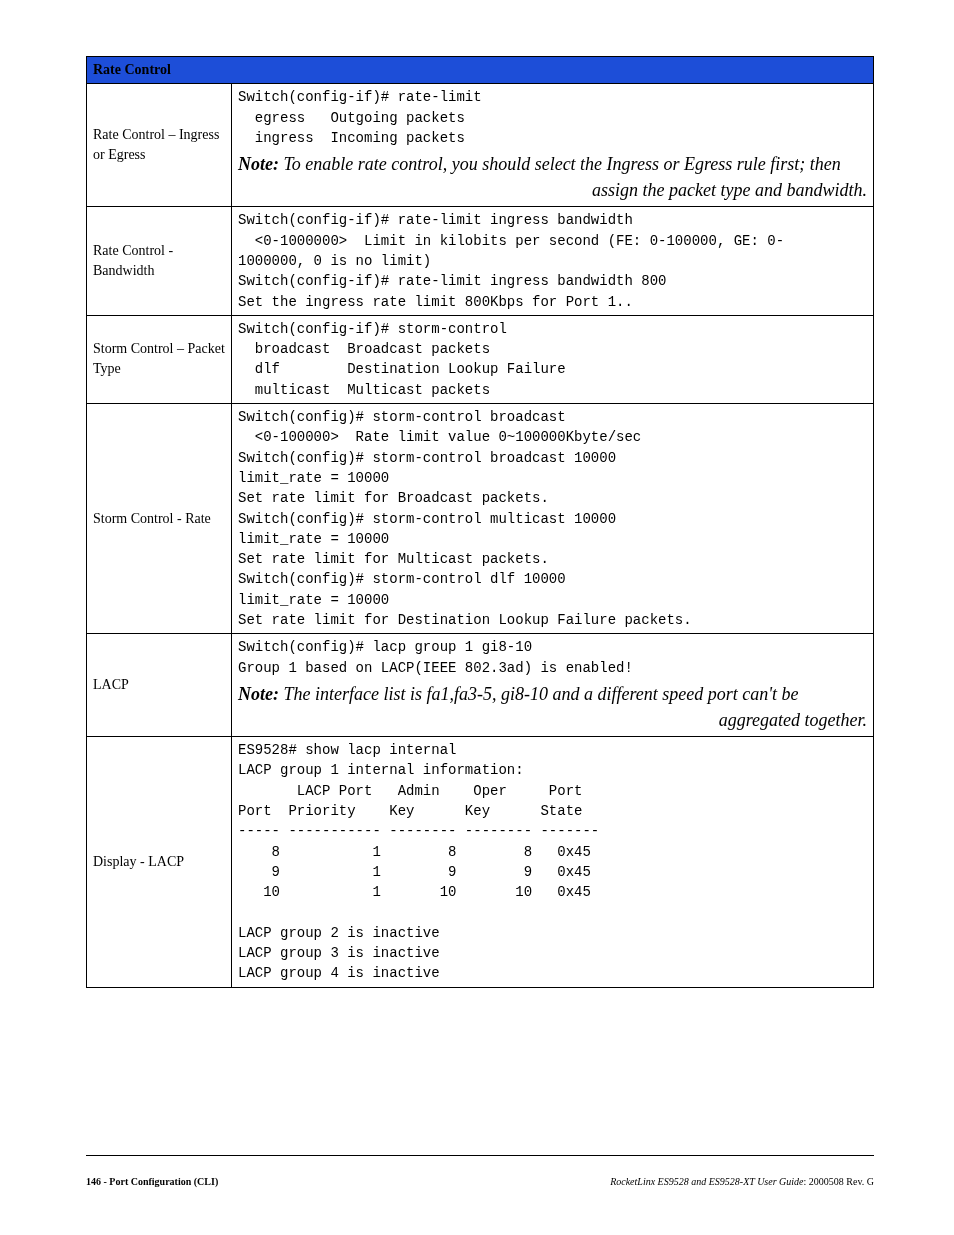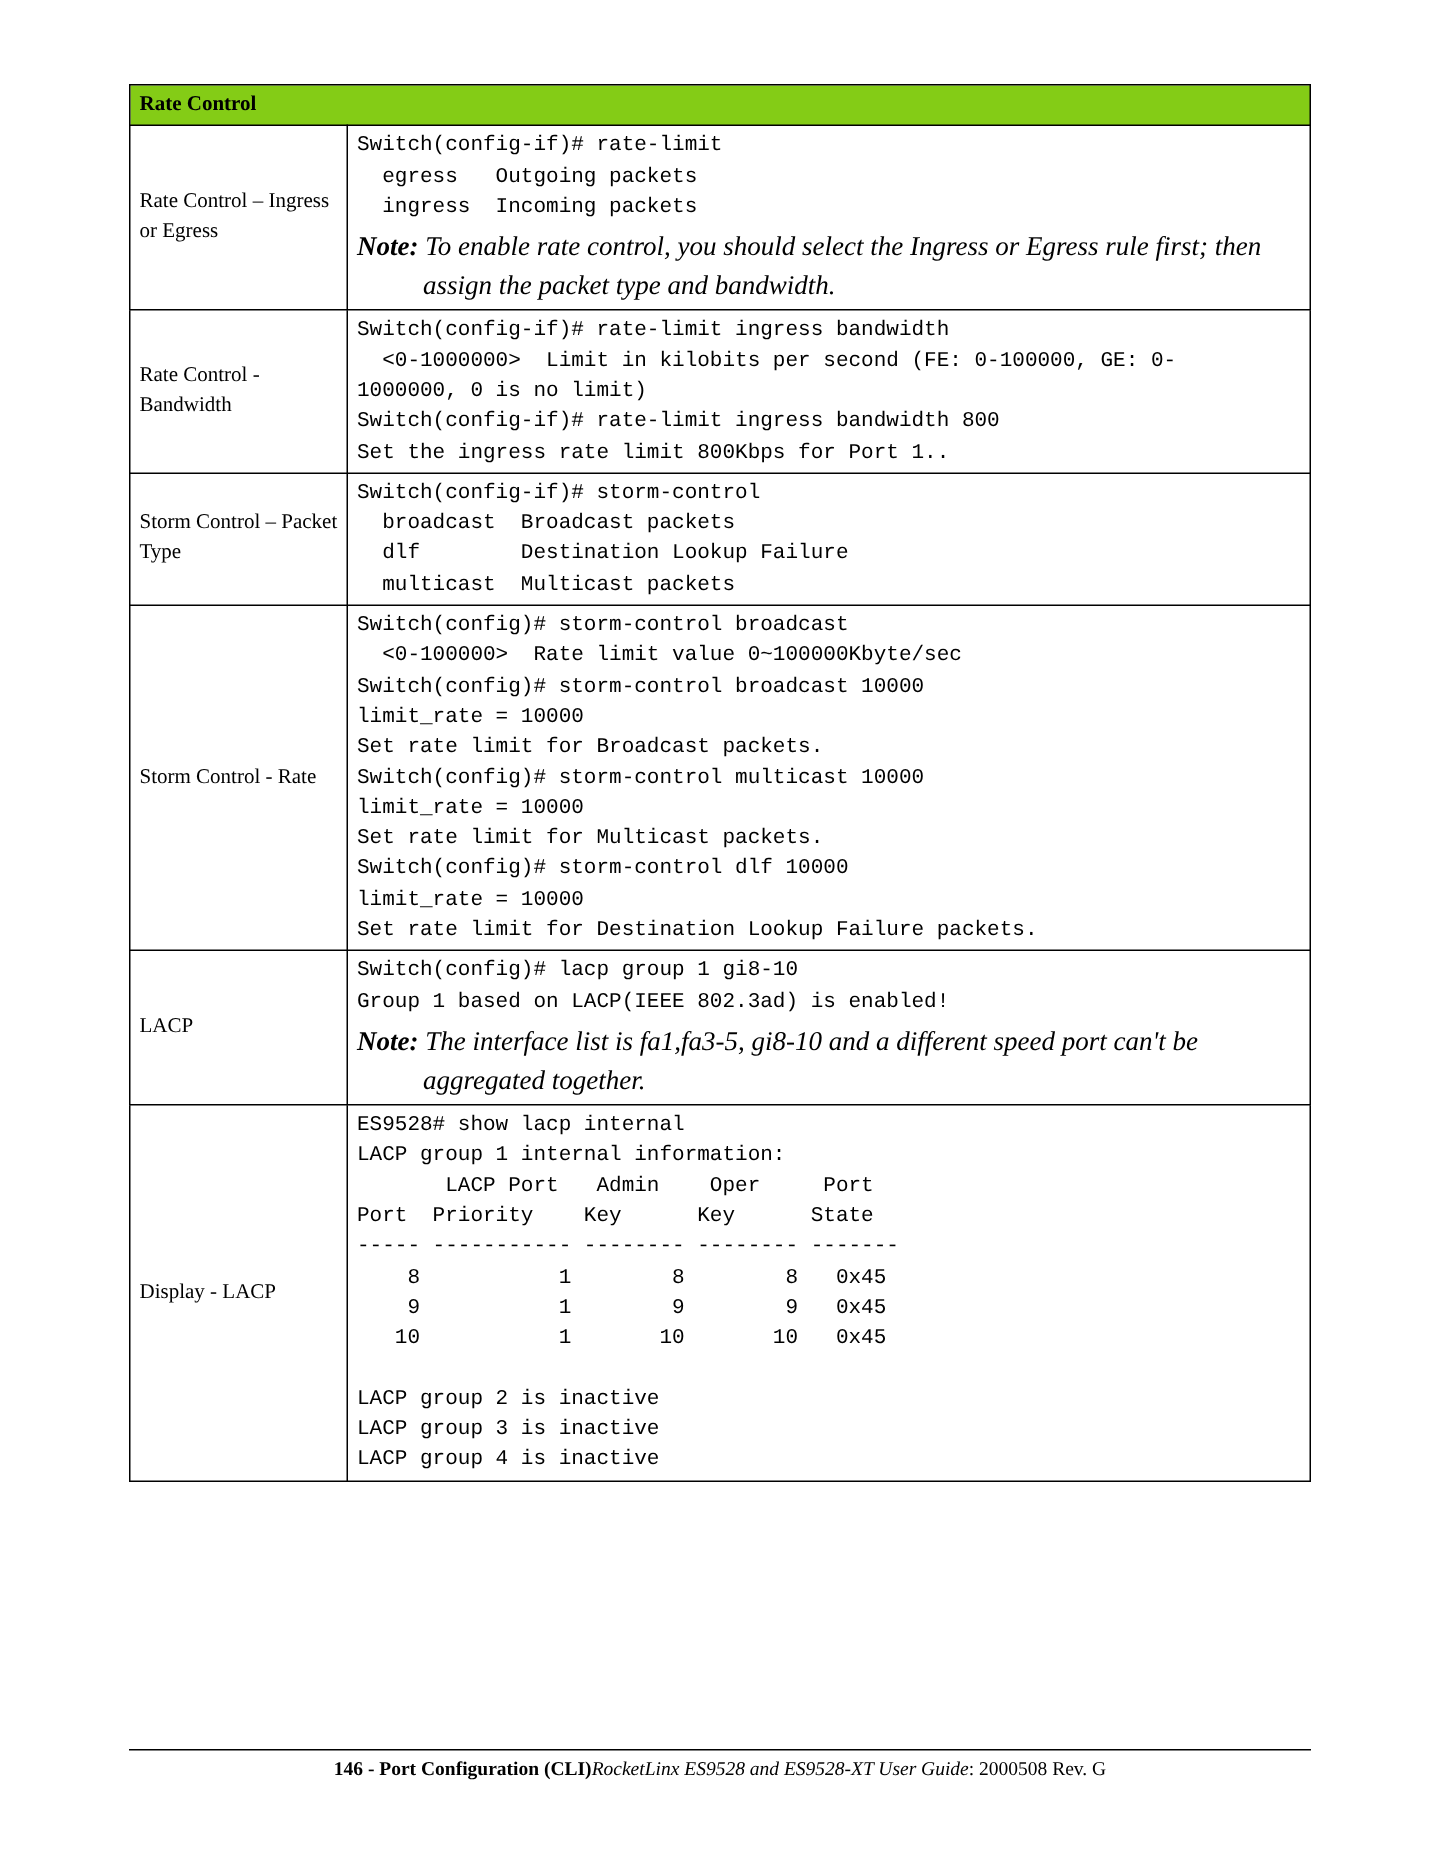--- a/index.html
+++ b/index.html
@@ -32,21 +32,21 @@
   table.cli td, table.cli th {
     border: 1px solid #000;
     padding: 3px 6px 3px 6px;
     vertical-align: top;
     font-size: 14px;
     line-height: 1.45;
   }
   col.c1 { width: 145px; }
   col.c2 { }
   .section-row td {
-    background: #84cc16;
+    background: #1d4ed8;
     font-weight: bold;
     font-family: "Times New Roman", Times, serif;
     font-size: 15px;
   }
   .mono {
     font-family: "Courier New", Courier, monospace;
     font-size: 14px;
     white-space: pre;
   }
   .label-cell {
@@ -56,31 +56,31 @@
     margin-top: 11px;
   }
   .note {
     font-family: "Times New Roman", Times, serif;
     font-size: 18px;
     font-style: italic;
     margin-top: 3px;
     padding-left: 0;
   }
   .note b { font-style: italic; font-weight: bold; }
-  .note-indent { padding-left: 44px; display:block; }
+  .note-indent { padding-left: 44px; display:block;text-align:right; }
   .footer {
     position: absolute;
     bottom: 48px;
     left: 86px;
     right: 80px;
     border-top: 1px solid #000;
-    padding-top: 4px;
-    font-size: 13px;
+    padding-top: 20px;
+    font-size: 10px;
     display: flex;
-    justify-content: center;
+    justify-content: space-between;
     font-family: "Times New Roman", Times, serif;
   }
   .footer .left { font-weight: bold; }
   .footer .right { font-style: italic; }
   .footer .right span.rev { font-style: normal; }
 </style>
 </head>
 <body>
 
 <div class="page">

